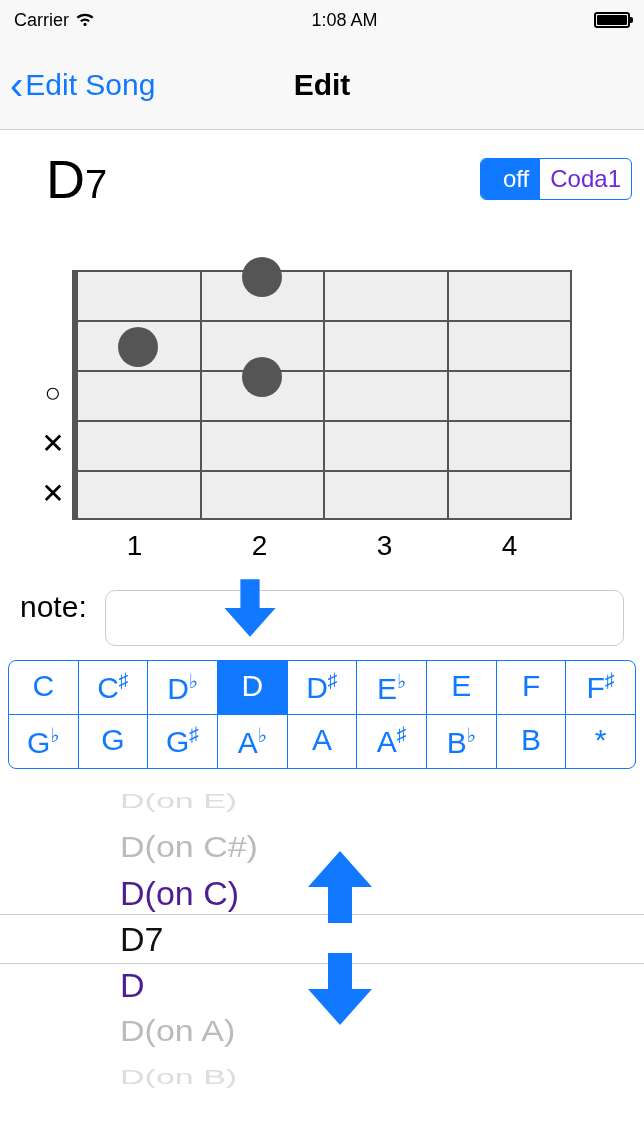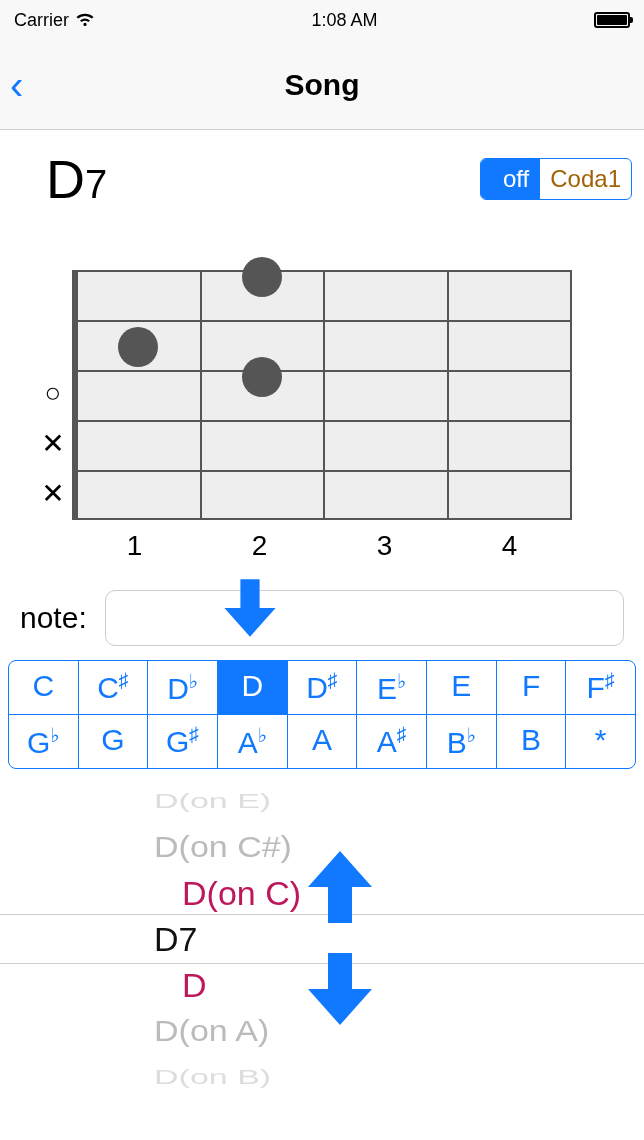--- a/index.html
+++ b/index.html
@@ -14,53 +14,53 @@
   
   .nav-bar { height: 90px; background: #f8f8f8; border-bottom: 1px solid #d0d0d0; display: flex; align-items: center; position: relative; padding: 0 10px; }
   .back { display: flex; align-items: center; gap: 2px; color: #1179ff; font-size: 30px; cursor: pointer; }
   .back-chevron { font-size: 40px; line-height: 1; font-weight: 300; }
   .nav-title { position: absolute; left: 50%; transform: translateX(-50%); font-size: 30px; font-weight: 700; }
   
   .chord-row { display: flex; align-items: center; justify-content: space-between; padding: 18px 12px 0 46px; }
   .chord-name { font-size: 54px; font-weight: 400; }
   .chord-name .sub { font-size: 40px; }
   .seg { display: flex; border: 1.5px solid #1179ff; border-radius: 6px; overflow: hidden; }
-  .seg-item { padding: 6px 10px; font-size: 24px; color: #a16207; border-left: 1.5px solid #1179ff; cursor: pointer; white-space: nowrap; }
+  .seg-item { padding: 6px 10px; font-size: 24px; color: #6d28d9; border-left: 1.5px solid #1179ff; cursor: pointer; white-space: nowrap; }
   .seg-item:first-child { border-left: none; }
   .seg-item.sel { background: #1179ff; color: #fff; padding-left:22px; }
   
   .fret-wrap { position: relative; margin: 60px auto 0; width: 500px; }
   .markers { position: absolute; left: -34px; top: 0; width: 30px; }
   .markers .m { height: 50px; display: flex; align-items: center; justify-content: center; font-size: 28px; }
   .fret-grid { border-left: 6px solid #555; display: flex; flex-direction: column; }
   .string-row { height: 50px; display: flex; }
   .string-row .cell { flex: 1; border-top: 2px solid #555; border-right: 2px solid #555; background: #eee; position: relative; }
   .string-row:last-child .cell { border-bottom: 2px solid #555; }
   .dot { width: 40px; height: 40px; border-radius: 50%; background: #555; position: absolute; }
   .fret-nums { display: flex; margin-top: 10px; }
   .fret-nums div { flex: 1; text-align: center; font-size: 28px; }
   
-  .note-row { display: flex; align-items: center; gap: 18px; padding: 28px 20px 6px 20px; position: relative; }
+  .note-row { display: flex; gap: 18px; padding: 28px 20px 6px 20px; position: relative; }
   .note-label { font-size: 30px; }
   .note-input { flex: 1; height: 56px; border: 1px solid #ccc; border-radius: 10px; padding: 0 14px; font-size: 24px; }
   .down-arrow { position: absolute; left: 218px; top: 6px; }
   
   .root-grid { margin: 8px 8px 0; border: 1.5px solid #1179ff; border-radius: 8px; overflow: hidden; }
   .root-row { display: flex; }
   .root-row + .root-row .root-cell { border-top: 1.5px solid #1179ff; }
   .root-cell { flex: 1; text-align: center; padding: 8px 0; font-size: 30px; color: #1179ff; border-left: 1.5px solid #1179ff; cursor: pointer; white-space: nowrap; }
   .root-cell:first-child { border-left: none; }
   .root-cell .acc { font-size: 20px; vertical-align: super; }
   .root-cell.sel { background: #1179ff; color: #fff; }
   
   .picker-wrap { position: relative; margin-top: 20px; height: 300px; overflow: hidden; }
-  .picker { position: absolute; left: 0; right: 0; top: 50%; transform: translateY(-50%); padding-left: 34px; }
+  .picker { position: absolute; left: 0; right: 0; top: 50%; transform: translateY(-50%); }
   .pick-row { text-align: left; padding-left: 120px; font-size: 34px; line-height: 46px; }
   .pick-sel { color: #111; font-weight: 500; }
-  .pick-near { color: #be185d; margin-left: 28px; }
+  .pick-near { color: #4c1d95; }
   .pick-far { color: #bbb; transform: scaleY(.85); }
   .pick-edge { color: #ddd; transform: scaleY(.6); }
   .sel-band { position: absolute; left: 0; right: 0; top: 50%; transform: translateY(-50%); height: 50px; border-top: 1px solid #ccc; border-bottom: 1px solid #ccc; pointer-events: none; }
   .arrow-up, .arrow-down { position: absolute; left: 300px; }
   .arrow-up { top: 58px; }
   .arrow-down { top: 160px; }
   .big-arrow { width: 80px; height: 80px; fill: #1179ff; }
 </style>
 </head>
 <body>
@@ -76,22 +76,23 @@
   <div class="status-right">
     <div class="battery">
         <div class="battery-fill"></div>
       </div>
   </div>
 </div>
 
 <div class="nav-bar">
   <div class="back">
     <span class="back-chevron">‹</span>
-  </div>
-  <div class="nav-title">Song</div>
+    <span>Edit Song</span>
+  </div>
+  <div class="nav-title">Edit</div>
 </div>
 
 <div class="chord-row">
   <div class="chord-name">
     <span>D</span><span class="sub">7</span>
   </div>
   <div class="seg" id="coda-seg">
       <div class="seg-item sel">off</div>
       <div class="seg-item">Coda1</div>
     </div>

